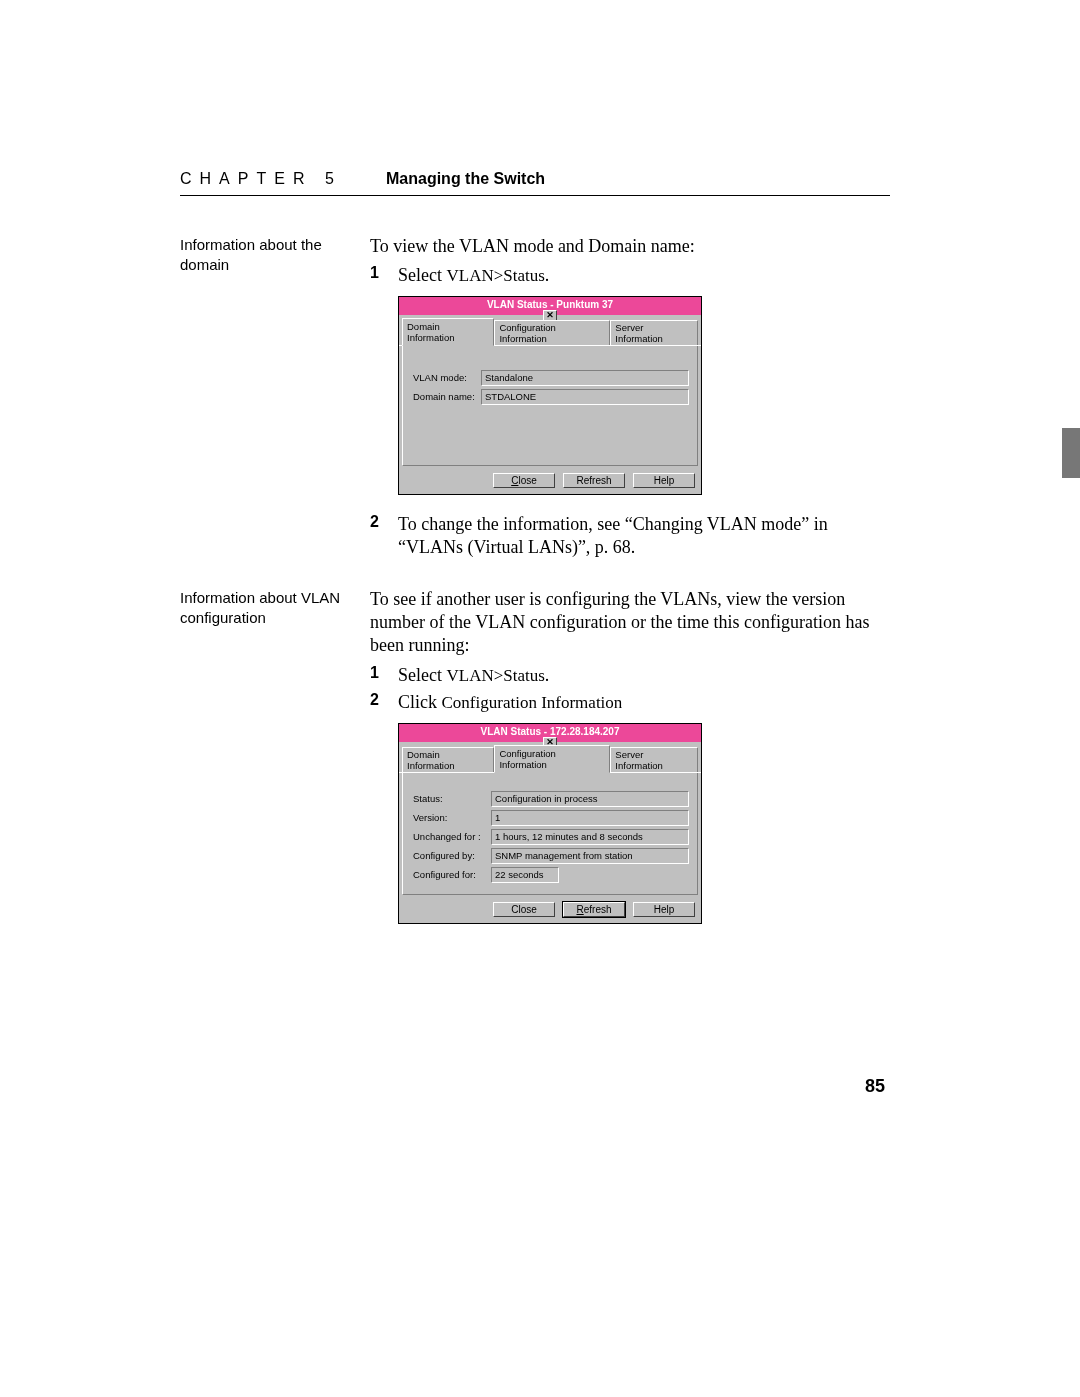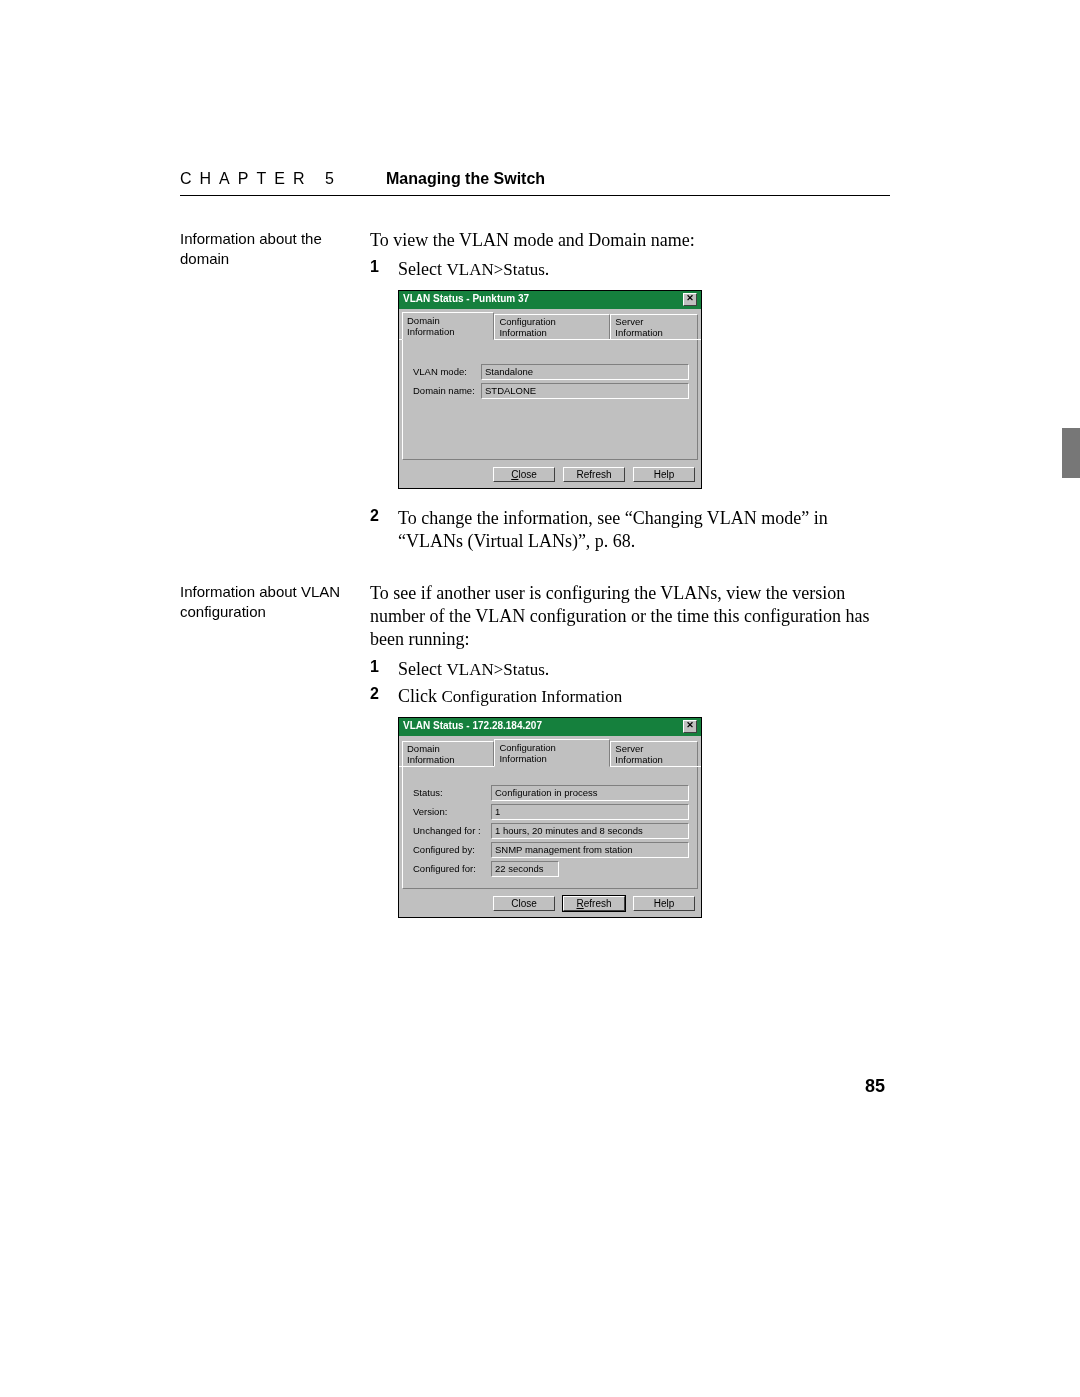--- a/index.html
+++ b/index.html
@@ -51,21 +51,21 @@
   .page-number {
     position: absolute;
     bottom: 300px;
     right: 195px;
     font-family: Arial, Helvetica, sans-serif;
     font-weight: bold;
     font-size: 18px;
   }
   .content {
     position: absolute;
-    top: 229px;
+    top: 235px;
     left: 180px;
     right: 195px;
   }
   .row { display: flex; }
   .margin-note {
     width: 190px;
     flex: 0 0 190px;
     font-family: Arial, Helvetica, sans-serif;
     font-size: 15px;
     line-height: 1.35;
@@ -104,29 +104,30 @@
   }
   .dialog {
     width: 302px;
     background: #c0c0c0;
     border: 1px solid #000;
     font-family: "MS Sans Serif", Tahoma, Arial, sans-serif;
     font-size: 10px;
     color: #000;
   }
   .titlebar {
-    background: #15803d;
+    background: #ec4899;
     color: #fff;
     font-weight: bold;
     padding: 2px 4px;
     display: flex;
     justify-content: space-between;
-    align-items: flex-start;
+    align-items: center;
     height: 14px;
     font-size: 10px;
+    flex-direction: column;
   }
   .closebox {
     width: 12px;
     height: 11px;
     background: #c0c0c0;
     border-top: 1px solid #fff;
     border-left: 1px solid #fff;
     border-right: 1px solid #404040;
     border-bottom: 1px solid #404040;
     color: #000;
@@ -311,21 +312,21 @@
               <div class="field-row">
                 <div class="field-label w2">Status:</div>
                 <div class="field-box">Configuration in process</div>
               </div>
               <div class="field-row">
                 <div class="field-label w2">Version:</div>
                 <div class="field-box">1</div>
               </div>
               <div class="field-row">
                 <div class="field-label w2">Unchanged for :</div>
-                <div class="field-box">1 hours, 20 minutes and  8 seconds</div>
+                <div class="field-box">1 hours, 12 minutes and  8 seconds</div>
               </div>
               <div class="field-row">
                 <div class="field-label w2">Configured by:</div>
                 <div class="field-box">SNMP management from station 172.28.171.219</div>
               </div>
               <div class="field-row">
                 <div class="field-label w2">Configured for:</div>
                 <div class="field-box" style="flex:0 0 60px;">22 seconds</div>
               </div>
             </div>

